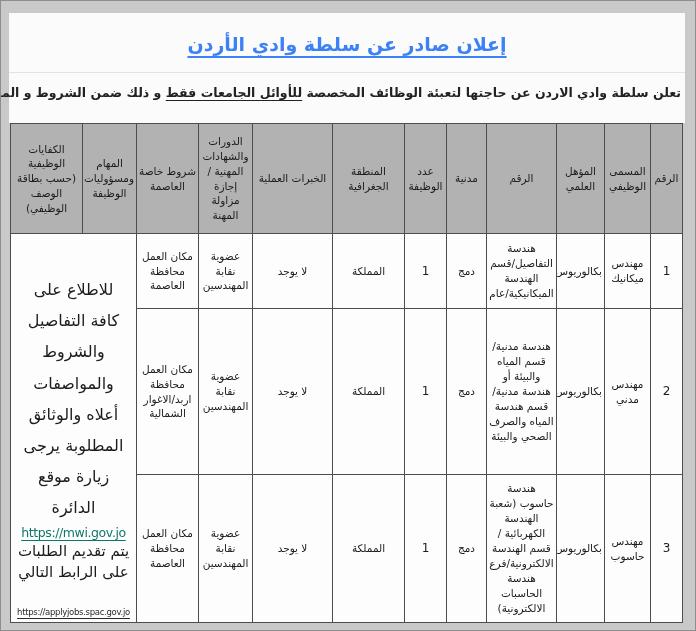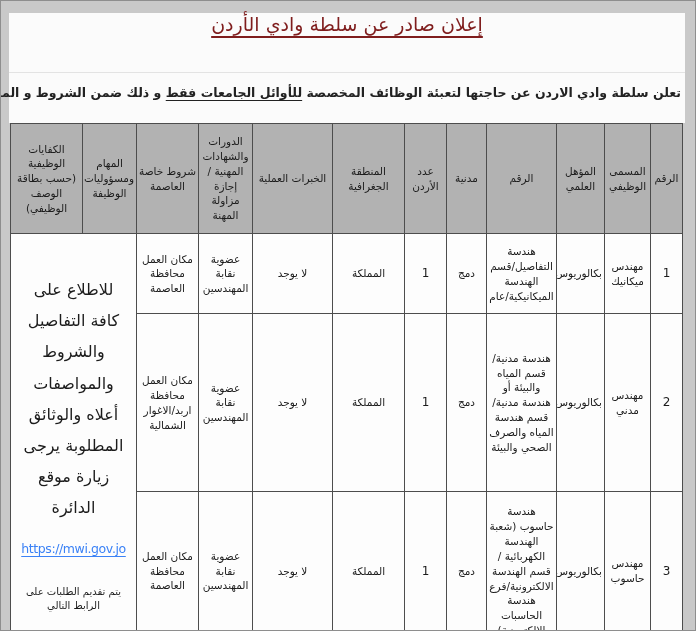--- a/index.html
+++ b/index.html
@@ -9,22 +9,22 @@
     position:relative; width:696px; height:631px;
     background:#c9c9c9; border:1px solid #8e8e8e;
     overflow:hidden; direction:rtl;
   }
   
   .doc-top {
     position:absolute; right:10px; top:12px; width:676px; height:110px;
     background:#fbfbfb;
   }
   .title {
-    margin-top:0; text-align:center;
-    font-size:19px; font-weight:normal; color:#7f1d1d;
+    margin-top:20px; text-align:center;
+    font-size:19px; font-weight:bold; color:#3b82f6;
     text-decoration:underline; text-underline-offset:5px;
     text-decoration-thickness:2px; letter-spacing:-0.2px;
   }
   .title-sep {
     position:absolute; top:59px; right:0; left:0; height:1px; background:#e3e3e3;
   }
   .subtitle {
     position:absolute; top:72px; right:4px; left:4px;
     text-align:center; font-size:12.5px; font-weight:bold; color:#222;
     white-space:nowrap; letter-spacing:-0.2px;
@@ -45,25 +45,25 @@
   }
   .ann td { background:#fdfdfd; }
   .ann td.num { font-size:12px; }
   .ann td.spec { line-height:1.42; }
   
   td.info-cell {
     vertical-align:top; padding-top:40px; text-align:center;
   }
   .info-details { font-size:16px; line-height:1.95; color:#1c1c1c; padding:0 4px; }
   .info-link-1 {
-    display:block; margin-top:16px; font-size:12.5px; letter-spacing:-0.4px;
-    color:#3b82f6; text-underline-offset:3px;
+    display:block; margin-top:0; font-size:12.5px; letter-spacing:-0.4px;
+    color:#0f766e; text-underline-offset:3px;
     direction:ltr; white-space:nowrap;
   }
-  .info-apply { margin-top:28px; font-size:10px; color:#1c1c1c; }
+  .info-apply { font-size:15px; color:#1c1c1c; }
   .info-link-2 {
     display:block; margin-top:24px; font-size:8.5px; letter-spacing:-0.3px;
     color:#2a2a2a; text-decoration:underline; text-underline-offset:3px;
     direction:ltr; white-space:nowrap; padding:0 1px;
   }
 </style>
 </head>
 <body>
 
 <div class="screen">
@@ -89,21 +89,21 @@
         <col style="width:54px">
         <col style="width:72px">
     </colgroup>
     <tbody>
       <tr style="height:110px">
         <th>الرقم</th>
         <th>المسمى الوظيفي</th>
         <th>المؤهل العلمي</th>
         <th>الرقم</th>
         <th>مدنية</th>
-        <th>عدد الأردن</th>
+        <th>عدد الوظيفة</th>
         <th>المنطقة الجغرافية</th>
         <th>الخبرات العملية</th>
         <th>الدورات والشهادات المهنية /إجازة مزاولة المهنة</th>
         <th>شروط خاصة العاصمة</th>
         <th>المهام ومسؤوليات الوظيفة</th>
         <th>الكفايات الوظيفية (حسب بطاقة الوصف الوظيفي)</th>
       </tr>
 
       <tr style="height:75px">
         <td class="num">1</td>

